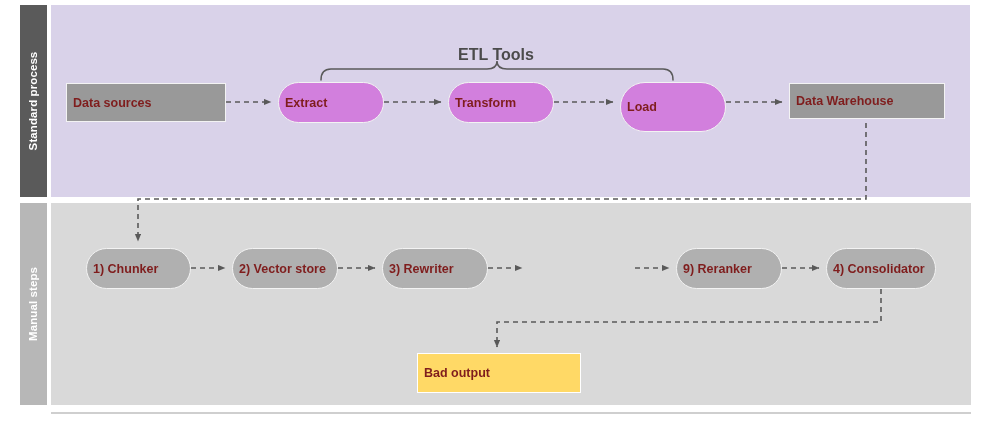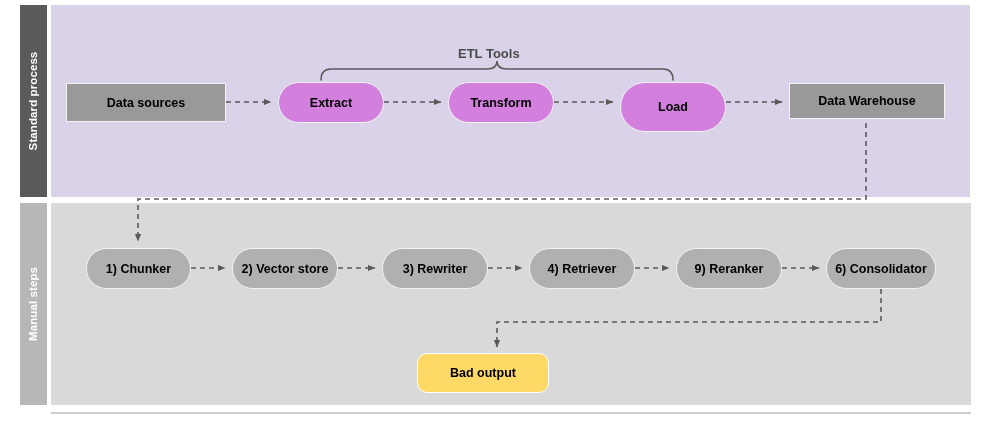--- a/index.html
+++ b/index.html
@@ -30,23 +30,23 @@
   #lane0-body  {left:51px;top:5px;width:919px;height:192px;background:#d9d2e9;}
   #lane1-header{left:20px;top:203px;width:27px;height:202px;background:#b7b7b7;}
   #lane1-body  {left:51px;top:203px;width:920px;height:202px;background:#d9d9d9;}
 
   #bottom-rule{position:absolute;left:51px;top:412px;width:920px;height:2px;background:#cfcfcf;}
 
   
   .node{
     position:absolute;
     box-sizing:border-box;
-    display:flex;align-items:center;justify-content:center;
+    display:flex;align-items:center;
     text-align:center;
-    color:#000000;
+    color:#7f1d1d;
     font-weight:bold;
     font-size:12.5px;
     line-height:14px;
     border:1px solid #f3f3f3;
     padding:2px 6px;
   }
   .node.rect{border-radius:0;}
   .node.pill{border-radius:999px;}
   .node.gray-box{background:#999999;}
   .node.purple-pill{background:#d храм;}
@@ -54,21 +54,21 @@
   .node.gray-pill{background:#b0b0b0;}
   .node.yellow-box{background:#ffd966;border-color:#ffffff;}
 
   
   #wires{position:absolute;left:0;top:0;width:1003px;height:430px;pointer-events:none;}
 
   .brace-label{
     position:absolute;
     color:#4b4b4b;
     font-weight:bold;
-    font-size:13px;
+    font-size:16px;
     white-space:nowrap;
   }
 </style>
 </head>
 <body>
 
 <div id="stage">
 
   <div class="lane-header" id="lane0-header">
     <span>Standard process</span>
@@ -138,29 +138,26 @@
   </div>
 
   <div class="node pill gray-pill" style="left:232px;top:248px;width:106px;height:41px;">
     <span>2) Vector store</span>
   </div>
 
   <div class="node pill gray-pill" style="left:382px;top:248px;width:106px;height:41px;">
     <span>3) Rewriter</span>
   </div>
 
-  <div class="node pill gray-pill" style="left:529px;top:248px;width:106px;height:41px;">
-    <span>4) Retriever</span>
-  </div>
 
   <div class="node pill gray-pill" style="left:676px;top:248px;width:106px;height:41px;">
     <span>9) Reranker</span>
   </div>
 
   <div class="node pill gray-pill" style="left:826px;top:248px;width:110px;height:41px;">
-    <span>6) Consolidator</span>
+    <span>4) Consolidator</span>
   </div>
 
-  <div class="node rect yellow-box" style="left:417px;top:353px;width:132px;height:40px;border-radius:10px;">
+  <div class="node rect yellow-box" style="left:417px;top:353px;width:164px;height:40px;">
     <span>Bad output</span>
   </div>
 
 </div>
 
 </body></html>

